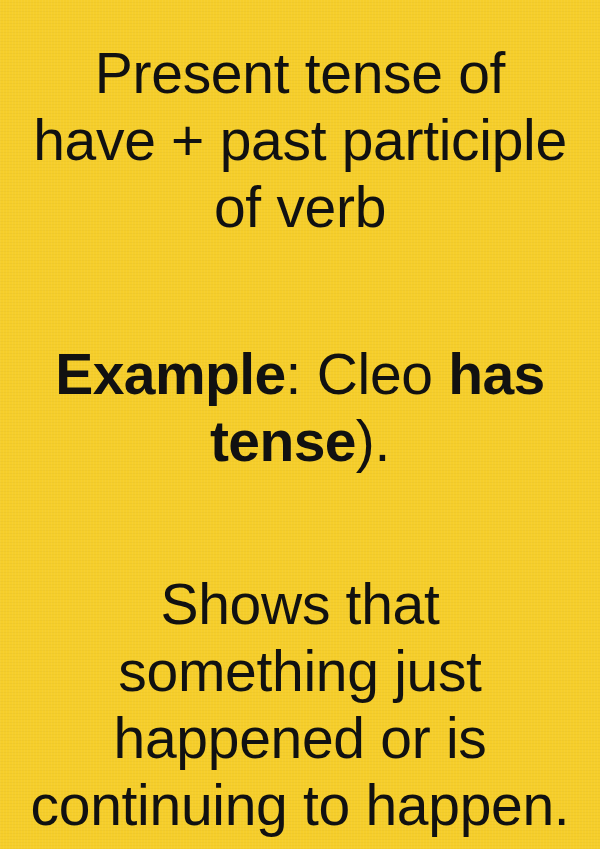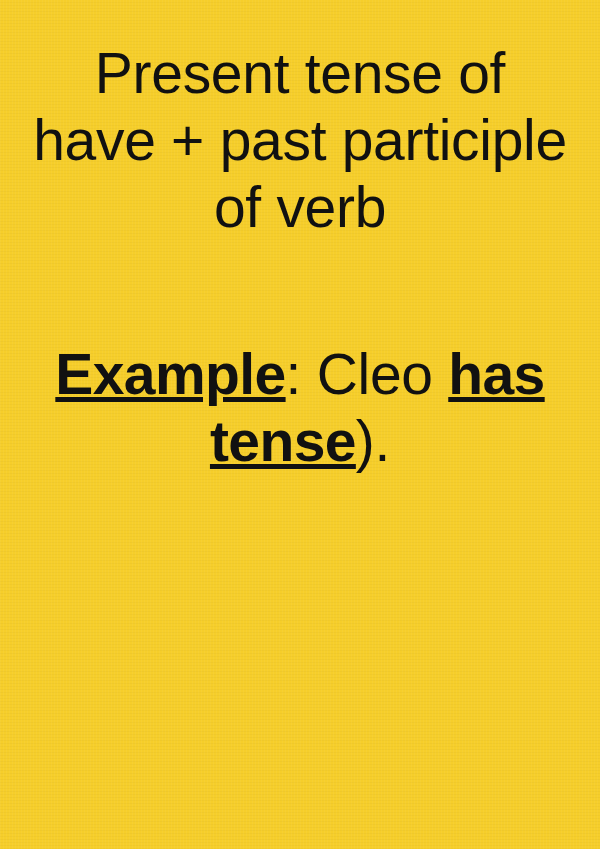--- a/index.html
+++ b/index.html
@@ -63,36 +63,36 @@
   }
 
   .gap-b {
     height: 96px;
   }
 
   .para b,
   .para .bold {
     font-weight: 700;
     letter-spacing: -0.6px;
-    text-decoration: underline;
   }
 
   .para .reg {
     font-weight: 400;
   }
 </style>
 </head>
 <body>
 
 <div class="card">
   <div class="content">
 
     <p class="para">Present tense of have + past participle of verb</p>
 
     <div class="gap"></div>
 
     <p class="para"><span class="bold">Example</span><span class="reg">:</span><span class="reg"> Cleo </span><span class="bold">has</span><span class="reg"> </span><span class="bold">tense</span><span class="reg">).</span></p>
 
     <div class="gap-b"></div>
 
+    <p class="para">Shows that something just happened or is continuing to happen.</p>
 
   </div>
 </div>
 
 </body></html>

